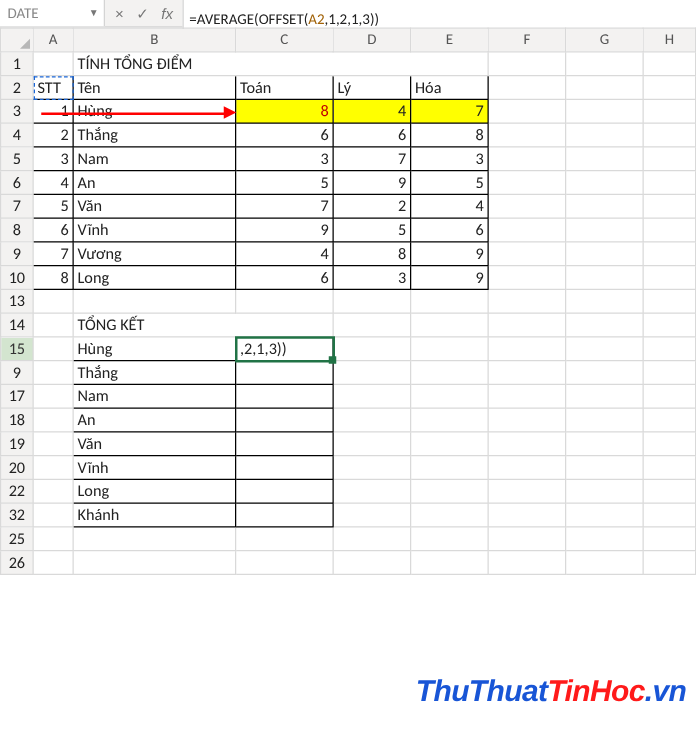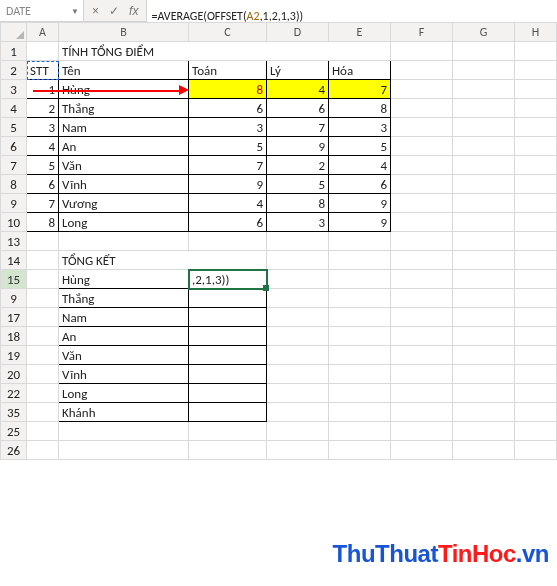--- a/index.html
+++ b/index.html
@@ -153,20 +153,21 @@
 
   
   .wm {
     position: absolute;
     bottom: 18px;
     right: 8px;
     font-family: 'Arial Black','Segoe UI', sans-serif;
     font-weight: 900;
     font-size: 24px;
     color: #1855d6;
+    font-style: italic;
     -webkit-text-stroke: 2px #fff;
     paint-order: stroke fill;
     text-shadow: 0 1px 0 #fff;
     letter-spacing: -0.5px;
   }
   .wm .accent { color: #ff1a1a; }
 
   
   th.corner {
     background: #f3f2f1;
@@ -430,21 +431,21 @@
     <td></td>
     <td class="b-all">Long</td>
     <td class="b-all"></td>
     <td></td>
           <td></td>
           <td></td>
           <td></td>
           <td></td>
   </tr>
   <tr>
-    <td class="rh">35</td>
+    <td class="rh">32</td>
     <td></td>
     <td class="b-all">Khánh</td>
     <td class="b-all"></td>
     <td></td>
           <td></td>
           <td></td>
           <td></td>
           <td></td>
   </tr>
   <tr>

